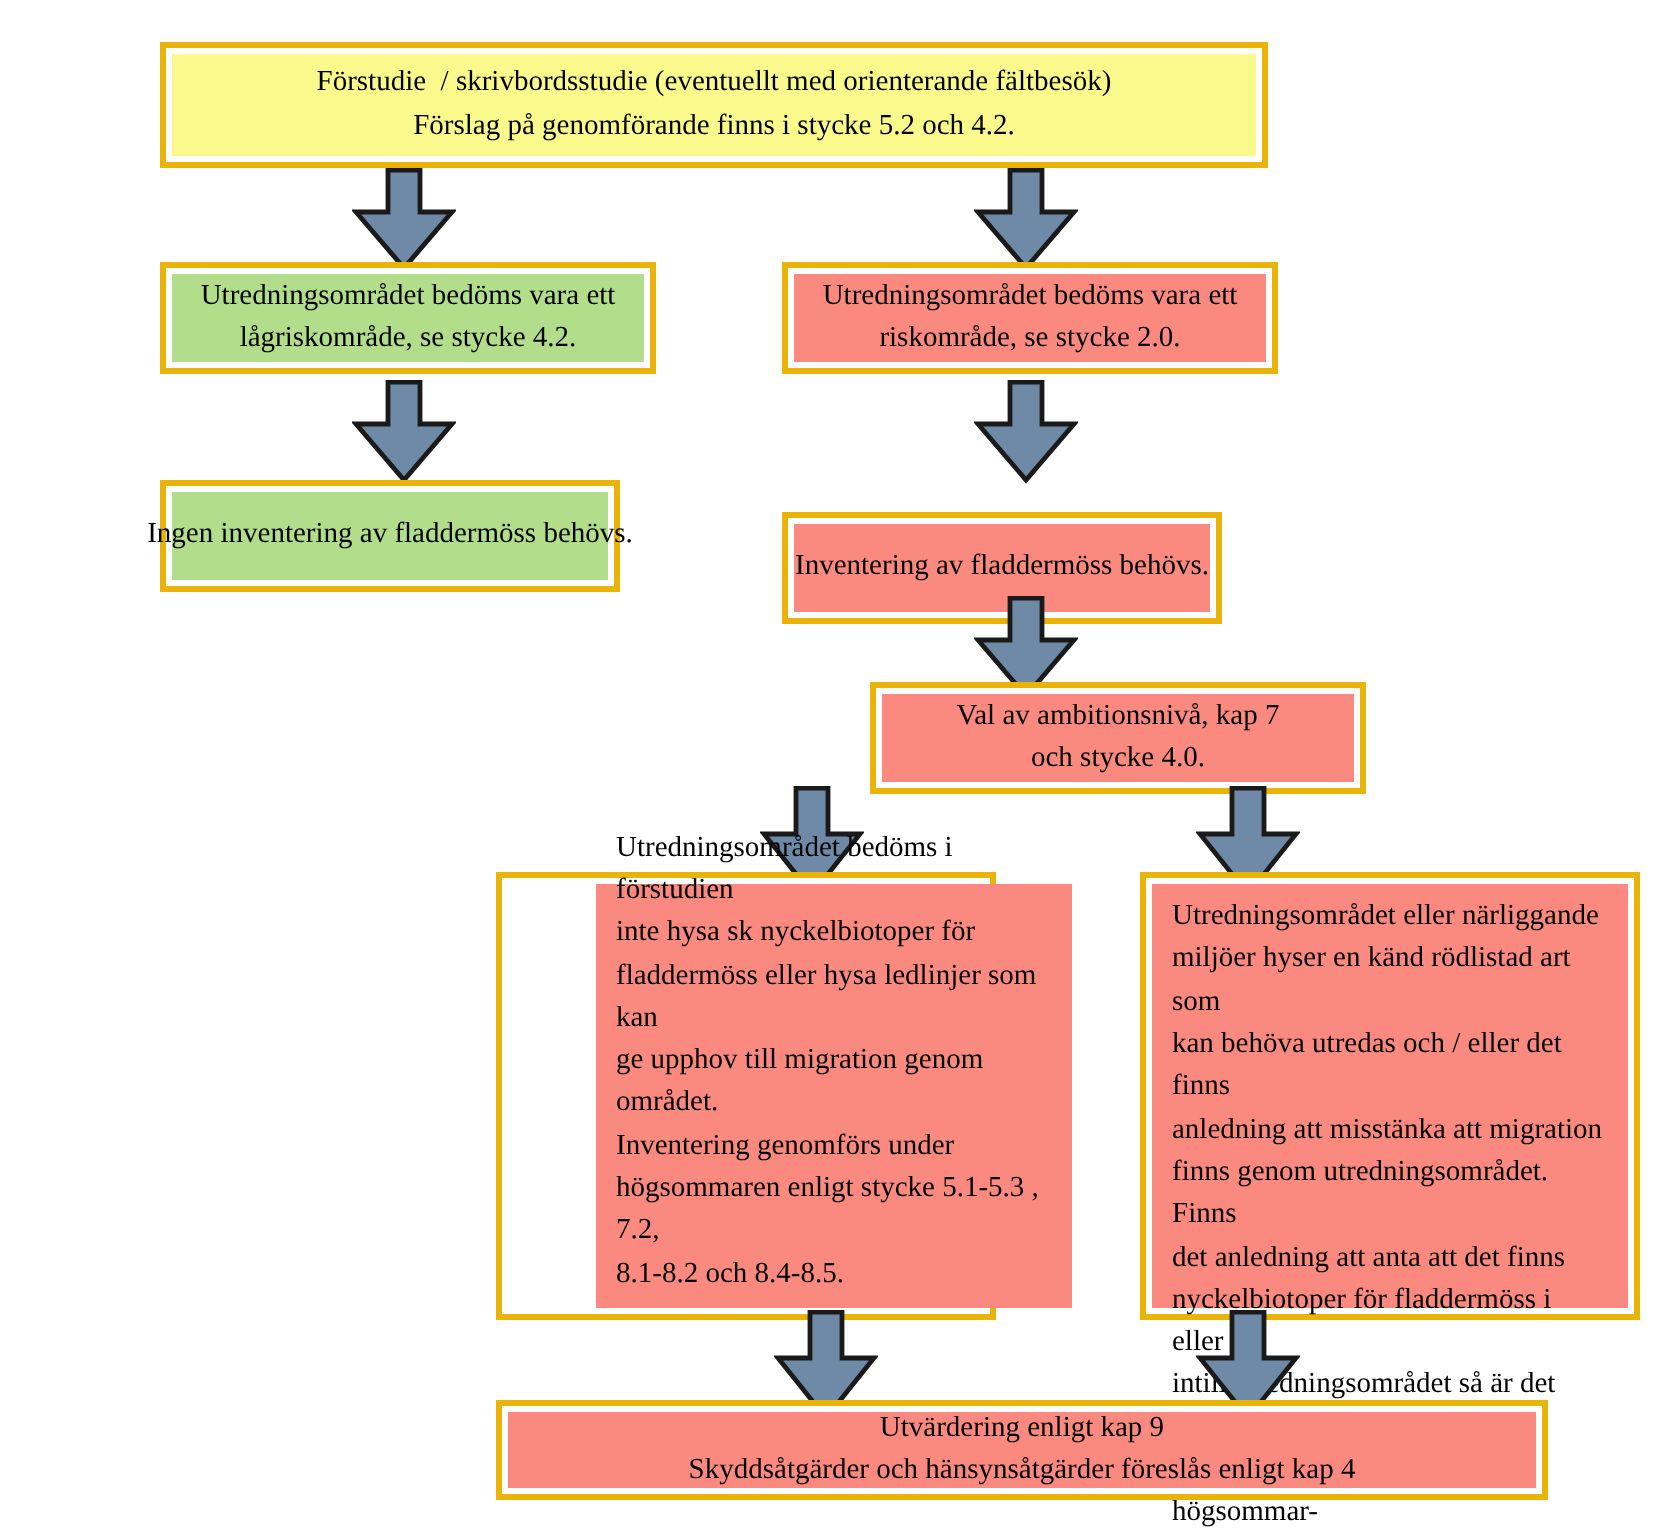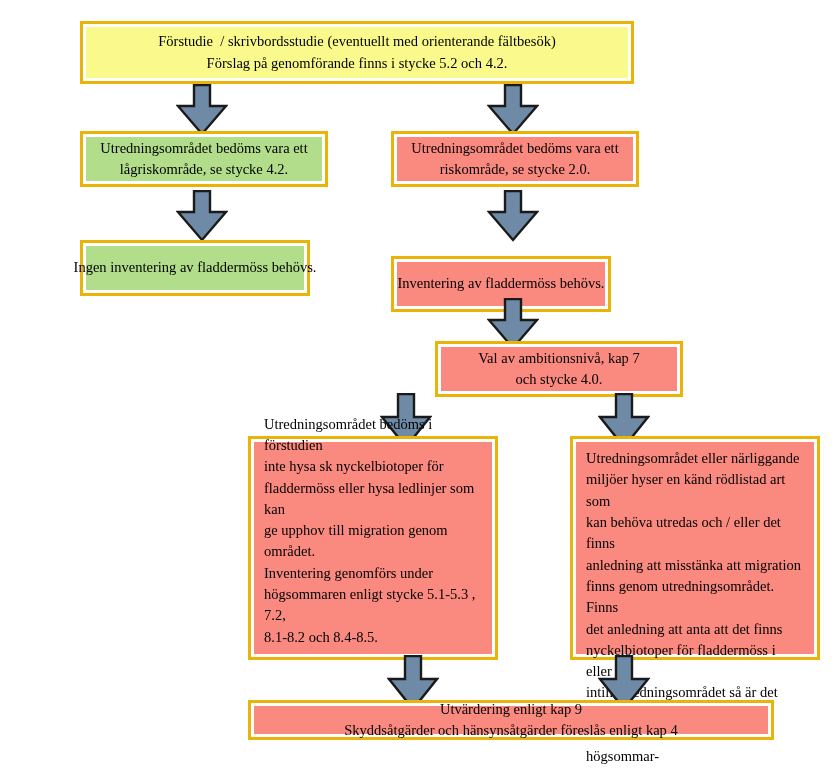--- a/index.html
+++ b/index.html
@@ -34,21 +34,21 @@
     box-sizing: border-box;
     display: flex;
     flex-direction: column;
     padding: 6px 10px;
   }
   .fill-yellow { background: #fafa8c; }
   .fill-green  { background: #b2dd8a; }
   .fill-red    { background: #fa8a80; }
 
   .center-mid  { align-items: center;   justify-content: center; text-align: center; }
-  .left-bottom { align-items: flex-start; justify-content: flex-end; text-align: left; }
+  .left-bottom { align-items: flex-start; justify-content: flex-end; text-align: left; margin-left: 44px; }
   .left-top    { align-items: flex-start; justify-content: flex-start; text-align: left; }
 
   .line {
     display: block;
     font-size: 14.5px;
     line-height: 1.45;
     white-space: pre;
   }
   .para {
     font-size: 14.5px;
@@ -184,20 +184,20 @@
       <polygon points="18,1 34,1 34,24 50,24 26,54 2,24 18,24" fill="#6f8aa6" stroke="#1a1a1a" stroke-width="2.4" stroke-linejoin="miter"></polygon>
     </svg>
   </div>
 
   <div class="arrow" style="left:598px; top:655px;">
     <svg width="52" height="56" viewBox="0 0 52 56">
       <polygon points="18,1 34,1 34,24 50,24 26,54 2,24 18,24" fill="#6f8aa6" stroke="#1a1a1a" stroke-width="2.4" stroke-linejoin="miter"></polygon>
     </svg>
   </div>
 
-  <div class="node" style="left:248px; top:700px; width:526px; height:40px;">
+  <div class="node" style="left:248px; top:700px; width:526px; height:50px;">
     <div class="fill fill-red center-mid">
       <span class="line">Utvärdering enligt kap 9</span>
       <span class="line">Skyddsåtgärder och hänsynsåtgärder föreslås enligt kap 4</span>
     </div>
   </div>
 
 </div>
 
 </body></html>

